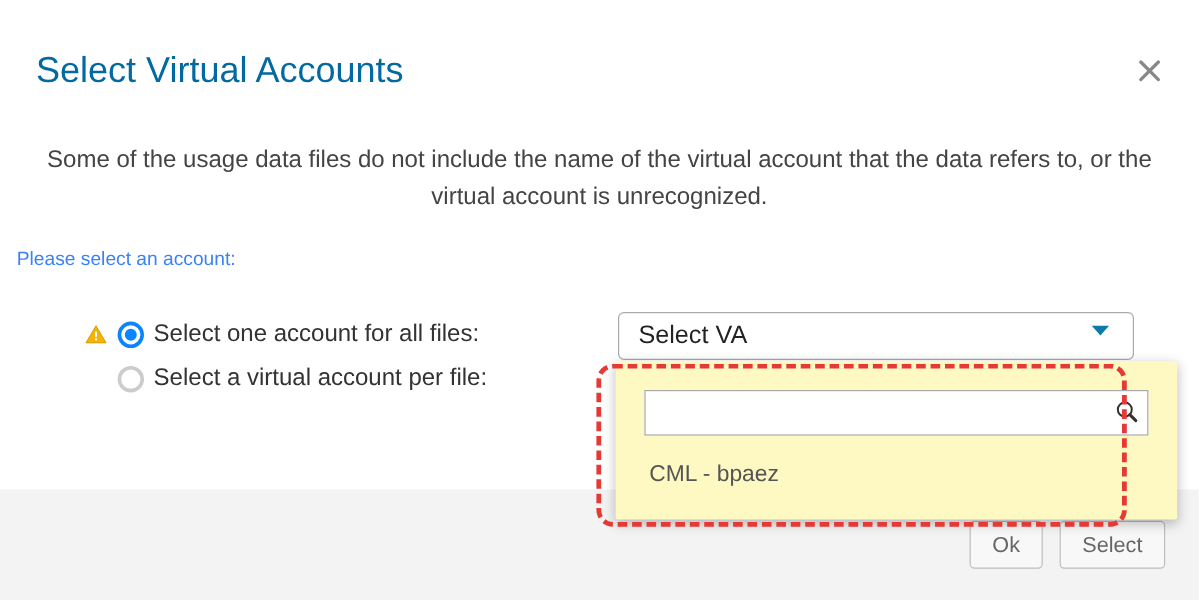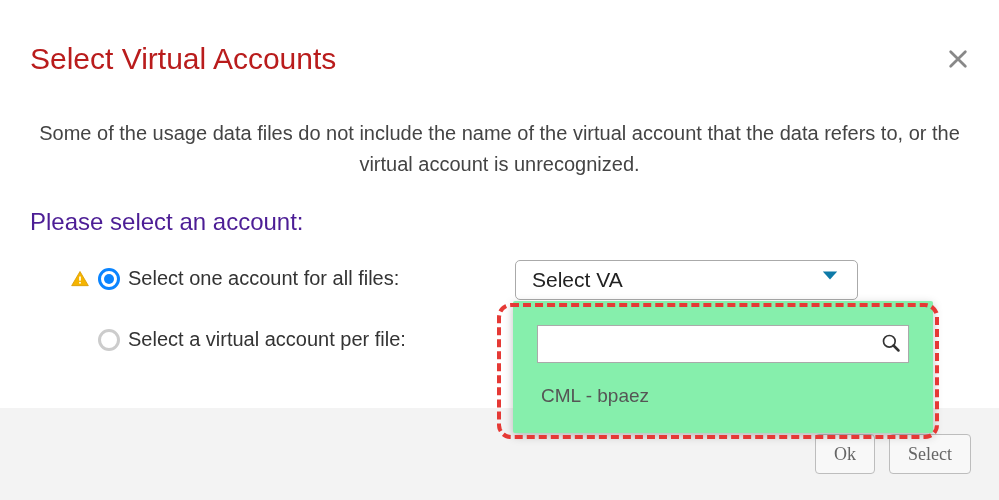--- a/index.html
+++ b/index.html
@@ -15,21 +15,21 @@
   }
   .modal {
     position: relative;
     width: 999px;
     height: 500px;
     background: #fff;
   }
   .title {
     font-size: 30px;
     font-weight: 400;
-    color: #b91c1c;
+    color: #0369a1;
     position: absolute;
     top: 42px;
     left: 30px;
   }
   .close-icon {
     position: absolute;
     top: 48px;
     right: 30px;
     width: 22px;
     height: 22px;
@@ -42,35 +42,35 @@
     left: 30px;
     right: 30px;
     font-size: 20px;
     line-height: 1.55;
     color: #444;
     text-align: center;
   }
   .prompt {
     position: absolute;
     top: 208px;
-    left: 30px;
-    font-size: 24px;
-    color: #4c1d95;
+    left: 14px;
+    font-size: 16px;
+    color: #3b82f6;
   }
   .radio-row {
     position: absolute;
     left: 70px;
     display: flex;
     align-items: center;
     gap: 8px;
     font-size: 20px;
     color: #333;
   }
   .radio-row-1 { top: 267px; }
-  .radio-row-2 { top: 328px; }
+  .radio-row-2 { top: 304px; }
   .warn-icon svg { width: 20px; height: 20px; display:block; }
   .radio {
     width: 22px;
     height: 22px;
     border-radius: 50%;
     display: inline-flex;
     align-items: center;
     justify-content: center;
     cursor: pointer;
   }
@@ -84,21 +84,21 @@
     background: #0a84ff;
   }
   .radio.unselected {
     border: 3px solid #ccc;
   }
   .radio-label { color:#333; }
   .select-box {
     position: absolute;
     top: 260px;
     left: 515px;
-    width: 343px;
+    width: 430px;
     height: 40px;
     border: 1px solid #aaa;
     border-radius: 5px;
     background: #fff;
     display: flex;
     align-items: center;
     padding: 0 16px;
     cursor: pointer;
   }
   .select-box .sel-label {
@@ -108,22 +108,22 @@
   .select-box .caret {
     position: absolute;
     right: 18px;
     top: 8px;
   }
   .select-box .caret svg { width:18px; height:14px; }
   .dropdown-panel {
     position: absolute;
     top: 301px;
     left: 513px;
-    width: 420px;
-    background: #86efac;
+    width: 468px;
+    background: #fef9c3;
     box-shadow: 0 3px 10px rgba(0,0,0,0.25);
     border-radius: 2px;
     padding: 14px 14px 18px 14px;
     z-index: 5;
   }
   .search-wrap {
     position: relative;
     margin: 10px 10px 14px 10px;
   }
   .search-input {
@@ -173,21 +173,20 @@
   }
   .btn {
     height: 40px;
     padding: 0 18px;
     font-size: 18px;
     border: 1px solid #bdbdbd;
     border-radius: 4px;
     background: #f8f8f8;
     color: #666;
     cursor: pointer;
-    font-family: Liberation Serif, serif;
   }
 </style>
 </head>
 <body>
 
 <div class="modal">
 
   <div class="title">Select Virtual Accounts</div>
 
   <div class="close-icon">

